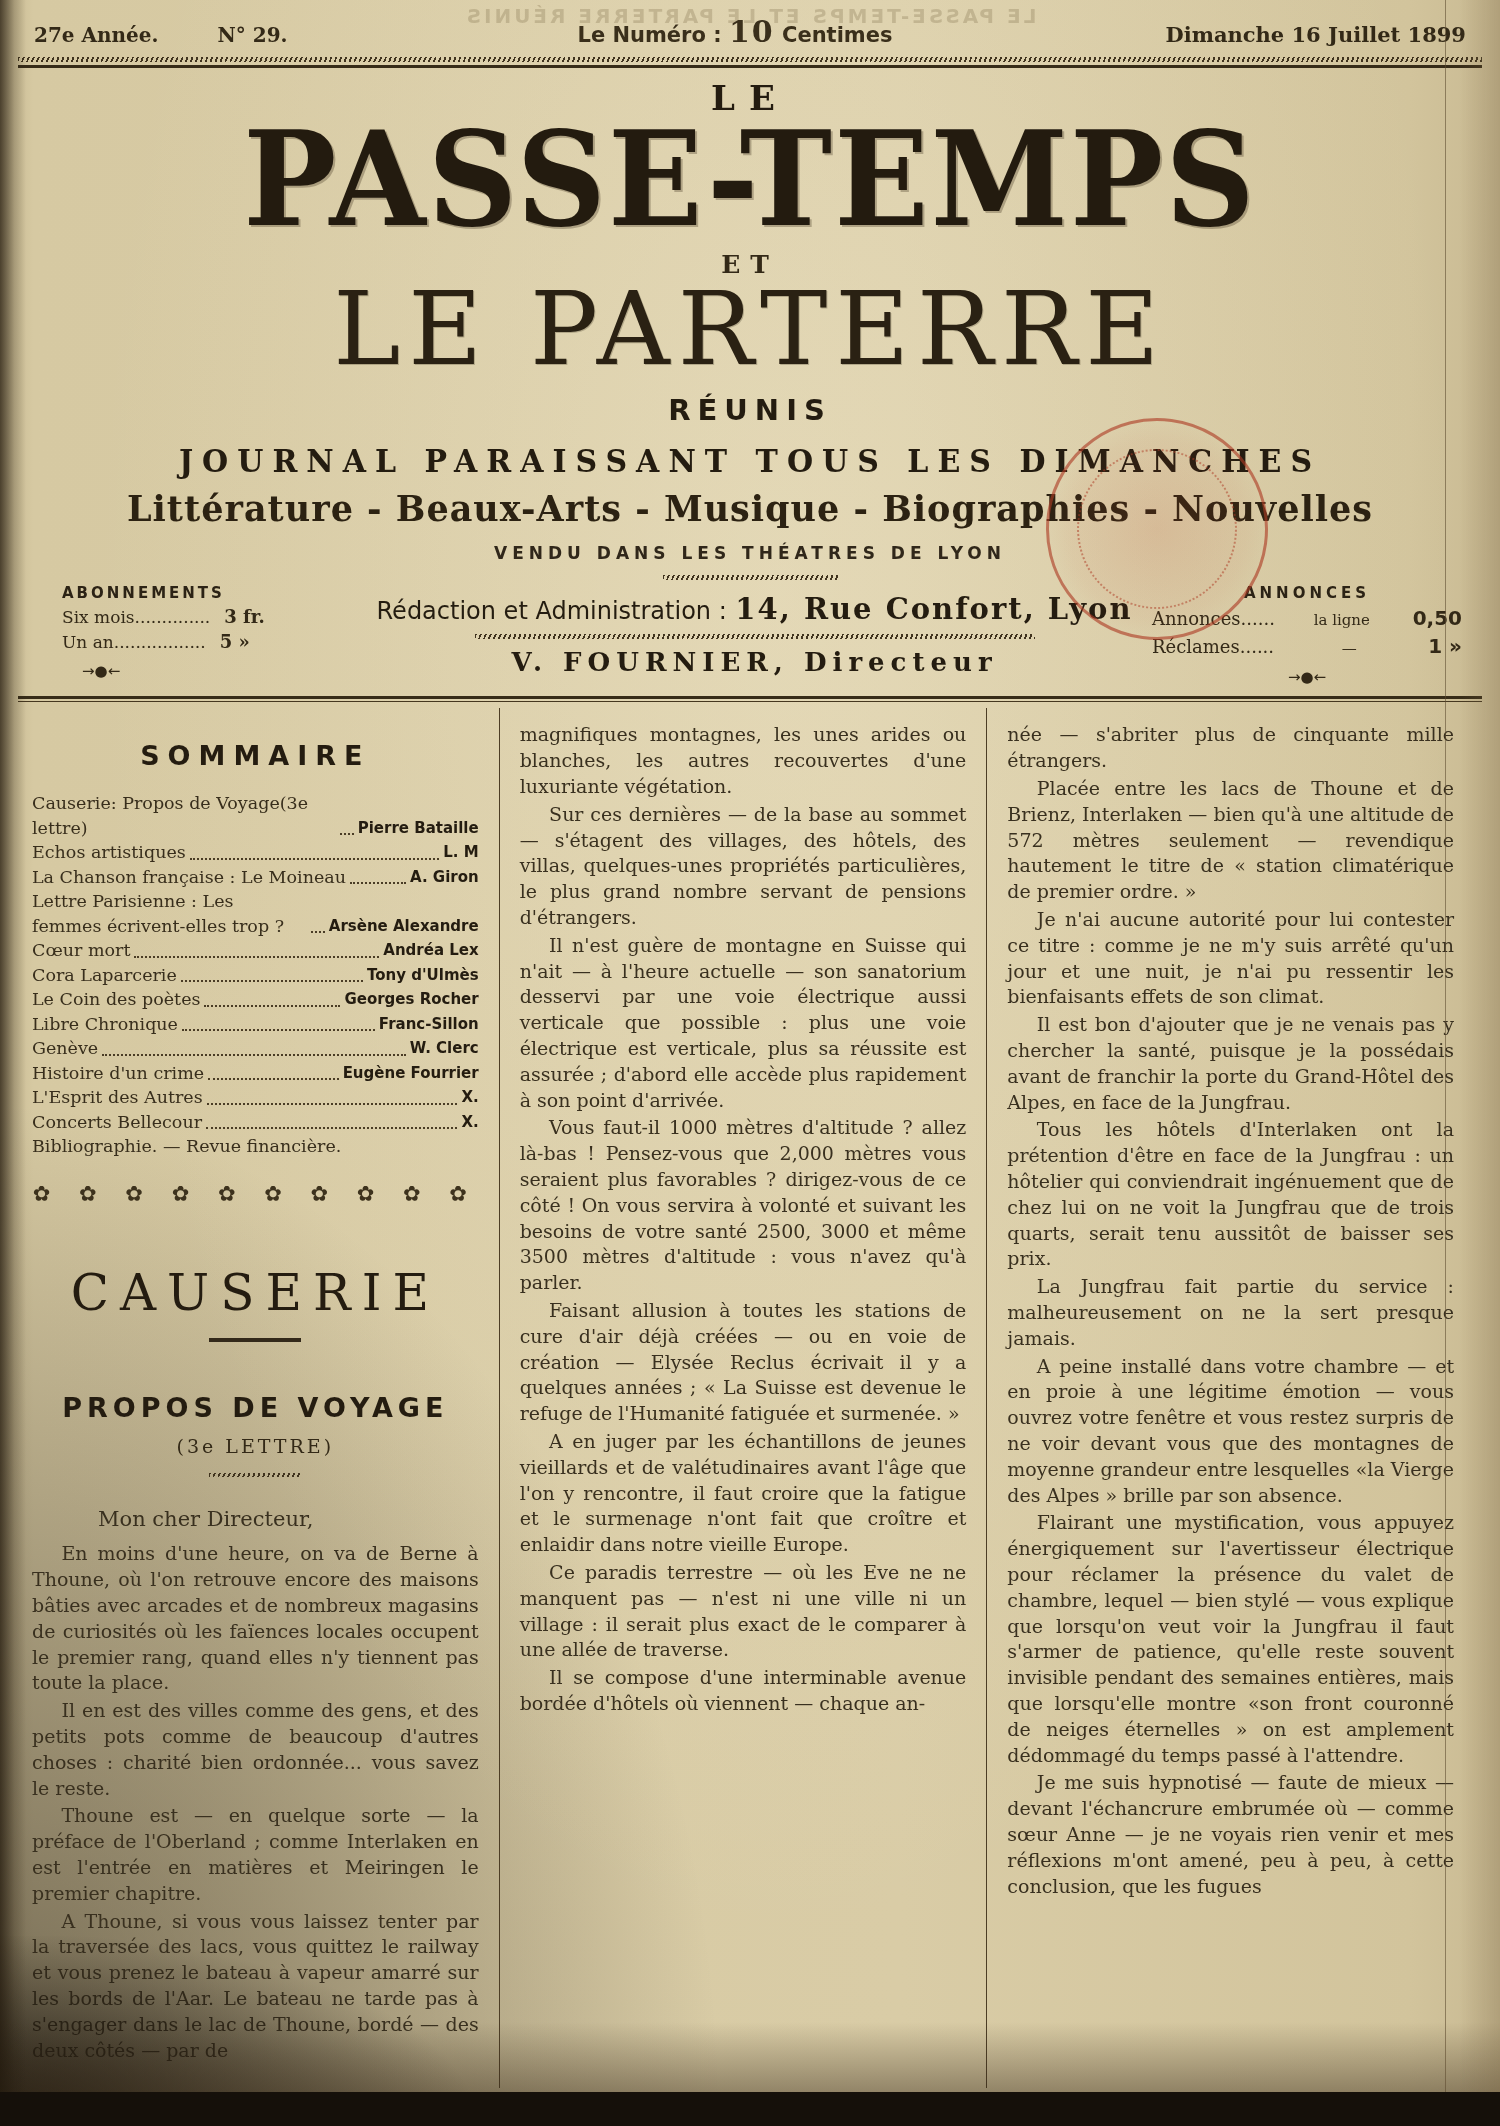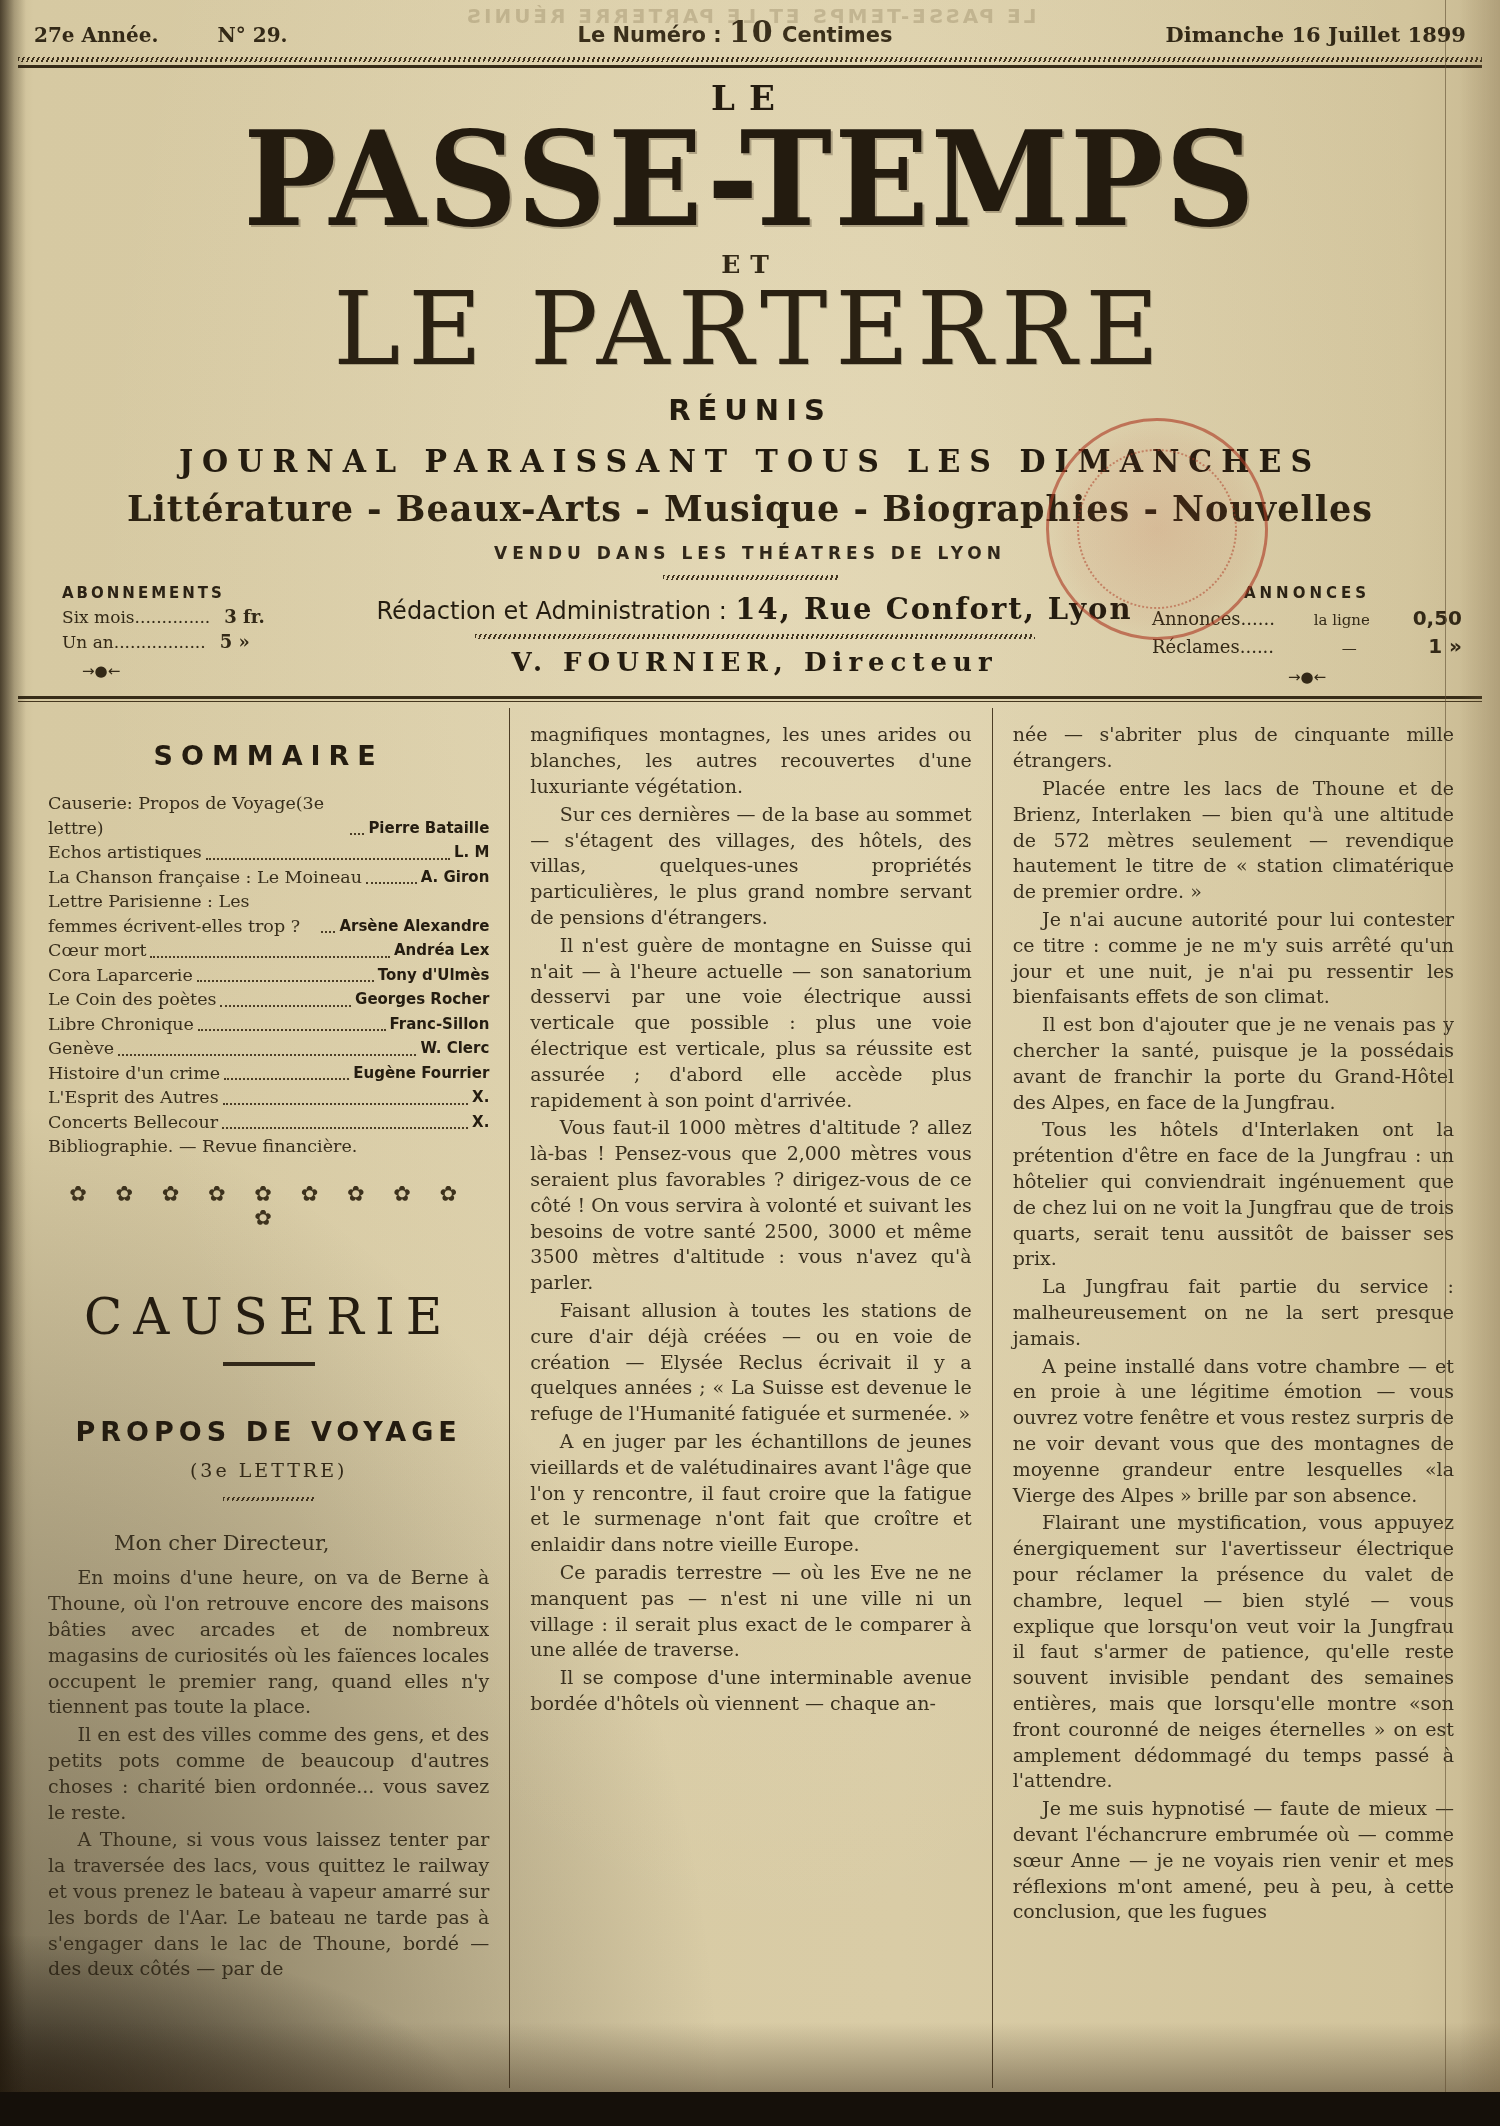--- a/index.html
+++ b/index.html
@@ -86,21 +86,21 @@
 
   .stamp{position:absolute;left:1046px;top:418px;width:216px;height:216px;z-index:4;
     border:3px solid rgba(172,58,36,.62);border-radius:50%;transform:rotate(-14deg);}
   .stamp::before{content:"";position:absolute;inset:28px;border:2px dotted rgba(172,58,36,.5);border-radius:50%;}
   .stamp::after{content:"";position:absolute;inset:0;border-radius:50%;
     background:radial-gradient(circle, rgba(186,70,44,.14), rgba(186,70,44,.05) 58%, rgba(186,70,44,0) 72%);}
 
   
   .body-rules{margin-top:10px;}
   .columns{position:relative;z-index:3;display:flex;align-items:stretch;
-    padding:6px 26px 0 28px;min-height:1380px;}
+    padding:6px 26px 0 12px;min-height:1380px;}
   .col{flex:1;padding:14px 20px 0 20px;}
   .col + .col{border-left:1px solid #4c3d25;}
   .para{margin:0 0 2px 0;font-size:19px;line-height:25.8px;text-align:justify;
     text-indent:1.55em;color:#39301f;}
   .cont > p:nth-of-type(1){text-indent:0;}
 
   
   .som-title{font-family:"DejaVu Sans","Liberation Sans",sans-serif;font-weight:bold;
     font-size:27px;letter-spacing:8px;text-align:center;margin:18px 0 20px 0;color:#241c10;}
   .toc-row{display:flex;align-items:flex-end;font-size:17.5px;line-height:24.5px;color:#382e1c;}
@@ -291,20 +291,21 @@
       <div class="caus-title">CAUSERIE</div>
       <div class="caus-rule"></div>
       <div class="caus-sub">PROPOS DE VOYAGE</div>
       <div class="caus-lettre">(3e LETTRE)</div>
       <div class="rule-wavy zz-tiny"></div>
       <div class="salutation">Mon cher Directeur,</div>
       <div>
 
       <p class="para">En moins d'une heure, on va de Berne à Thoune, où l'on retrouve encore des maisons bâties avec arcades et de nombreux magasins de curiosités où les faïences locales occupent le premier rang, quand elles n'y tiennent pas toute la place.</p>
           <p class="para">Il en est des villes comme des gens, et des petits pots comme de beaucoup d'autres choses : charité bien ordonnée... vous savez le reste.</p>
+          <p class="para">Thoune est — en quelque sorte — la préface de l'Oberland ; comme Interlaken en est l'entrée en matières et Meiringen le premier chapitre.</p>
           <p class="para">A Thoune, si vous vous laissez tenter par la traversée des lacs, vous quittez le railway et vous prenez le bateau à vapeur amarré sur les bords de l'Aar. Le bateau ne tarde pas à s'engager dans le lac de Thoune, bordé — des deux côtés — par de</p>
         </div>
     </div>
 
     <div class="col cont">
 
     <p class="para">magnifiques montagnes, les unes arides ou blanches, les autres recouvertes d'une luxuriante végétation.</p>
         <p class="para">Sur ces dernières — de la base au sommet — s'étagent des villages, des hôtels, des villas, quelques-unes propriétés particulières, le plus grand nombre servant de pensions d'étrangers.</p>
         <p class="para">Il n'est guère de montagne en Suisse qui n'ait — à l'heure actuelle — son sanatorium desservi par une voie électrique aussi verticale que possible : plus une voie électrique est verticale, plus sa réussite est assurée ; d'abord elle accède plus rapidement à son point d'arrivée.</p>
         <p class="para">Vous faut-il 1000 mètres d'altitude ? allez là-bas ! Pensez-vous que 2,000 mètres vous seraient plus favorables ? dirigez-vous de ce côté ! On vous servira à volonté et suivant les besoins de votre santé 2500, 3000 et même 3500 mètres d'altitude : vous n'avez qu'à parler.</p>

